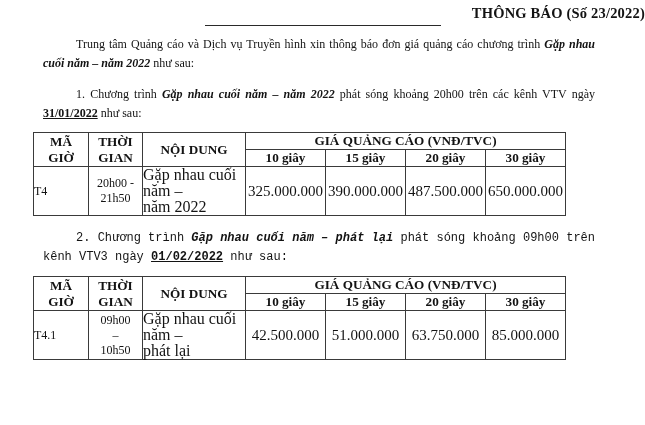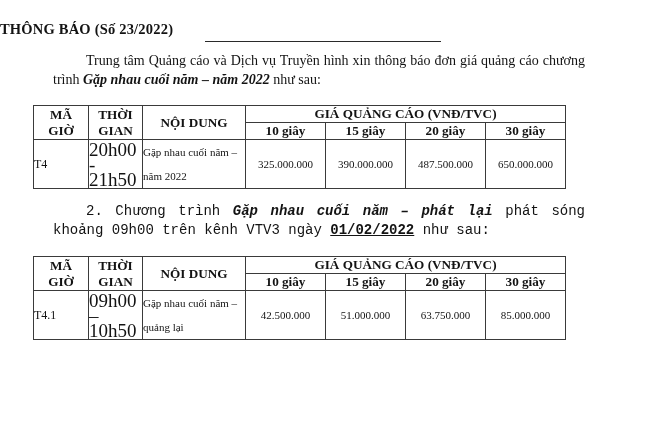--- a/index.html
+++ b/index.html
@@ -18,22 +18,22 @@
 
   .page {
     position: relative;
     width: 645px;
     height: 425px;
     box-sizing: border-box;
   }
 
   
   .title-block {
-    text-align: left;
-    padding-top: 20px;
+    text-align: right;
+    padding-top: 4px;
   }
   .doc-title {
     font-size: 14.5px;
     font-weight: bold;
     letter-spacing: 0.2px;
     line-height: 18px;
     margin: 0;
   }
   .doc-subtitle {
     font-size: 14.5px;
@@ -44,23 +44,23 @@
   }
   .title-rule {
     width: 236px;
     height: 0;
     border-top: 1.6px solid #2a2a2a;
     margin: 3px auto 0 auto;
   }
 
   
   .para {
-    font-size: 14px;
+    font-size: 12px;
     line-height: 19px;
-    margin: 16px;
+    margin: 6px;
     padding: 0 44px 0 37px;
     text-align: justify;
   }
   .para.intro {
     margin-top: 9px;
   }
   .para .indent {
     display: inline-block;
     width: 33px;
   }
@@ -122,34 +122,34 @@
     padding: 6px 0 7px 0;
     font-size: 13.2px;
   }
 
   td.cell-code {
     text-align: left;
     font-size: 12px;
     padding: 4px 2px;
   }
   td.cell-time {
-    text-align: left;
-    font-size: 19px;
+    text-align: center;
+    font-size: 12px;
     line-height: 15px;
     padding: 5px 3px;
   }
   td.cell-content {
     text-align: left;
-    font-size: 11px;
-    line-height: 24px;
+    font-size: 16px;
+    line-height: 16px;
     padding: 5px 4px 5px 6px;
   }
   td.cell-money {
     text-align: center;
-    font-size: 11px;
+    font-size: 15px;
     padding: 5px 2px;
   }
 
   .t1 td.cell-code,
   .t1 td.cell-time,
   .t1 td.cell-content,
   .t1 td.cell-money { height: 42px; }
 
   .t2 td.cell-code,
   .t2 td.cell-time,
@@ -163,20 +163,23 @@
 
   <div class="title-block">
     <div class="doc-title">THÔNG BÁO (Số 23/2022)</div>
     <div class="title-rule"></div>
   </div>
 
   <p class="para intro">
     <span class="indent"></span><span>Trung tâm Quảng cáo và Dịch vụ Truyền hình xin thông báo đơn giá quảng cáo chương trình </span><b class="bi">Gặp nhau cuối năm – năm 2022</b><span> như sau:</span>
   </p>
 
+  <p class="para section-para">
+    <span class="indent"></span><span>1. Chương trình </span><b class="bi">Gặp nhau cuối năm – năm 2022</b><span> phát sóng khoảng 20h00 trên các kênh VTV ngày </span><u class="bu">31/01/2022</u><span> như sau:</span>
+  </p>
 
   <div class="tbl-wrap">
     <table class="price t1">
       <colgroup>
         <col class="c-ma">
           <col class="c-thoi">
           <col class="c-noi">
         <col class="c-price">
           <col class="c-price">
           <col class="c-price">
@@ -260,21 +263,21 @@
       <tbody>
         <tr>
           <td class="cell-code">T4.1</td>
           <td class="cell-time">
             <div>09h00</div>
             <div>–</div>
             <div>10h50</div>
           </td>
           <td class="cell-content">
             <div>Gặp nhau cuối năm –</div>
-            <div>quảng lại</div>
+            <div>phát lại</div>
           </td>
           <td class="cell-money">42.500.000</td>
           <td class="cell-money">51.000.000</td>
           <td class="cell-money">63.750.000</td>
           <td class="cell-money">85.000.000</td>
         </tr>
       </tbody>
     </table>
   </div>
 

